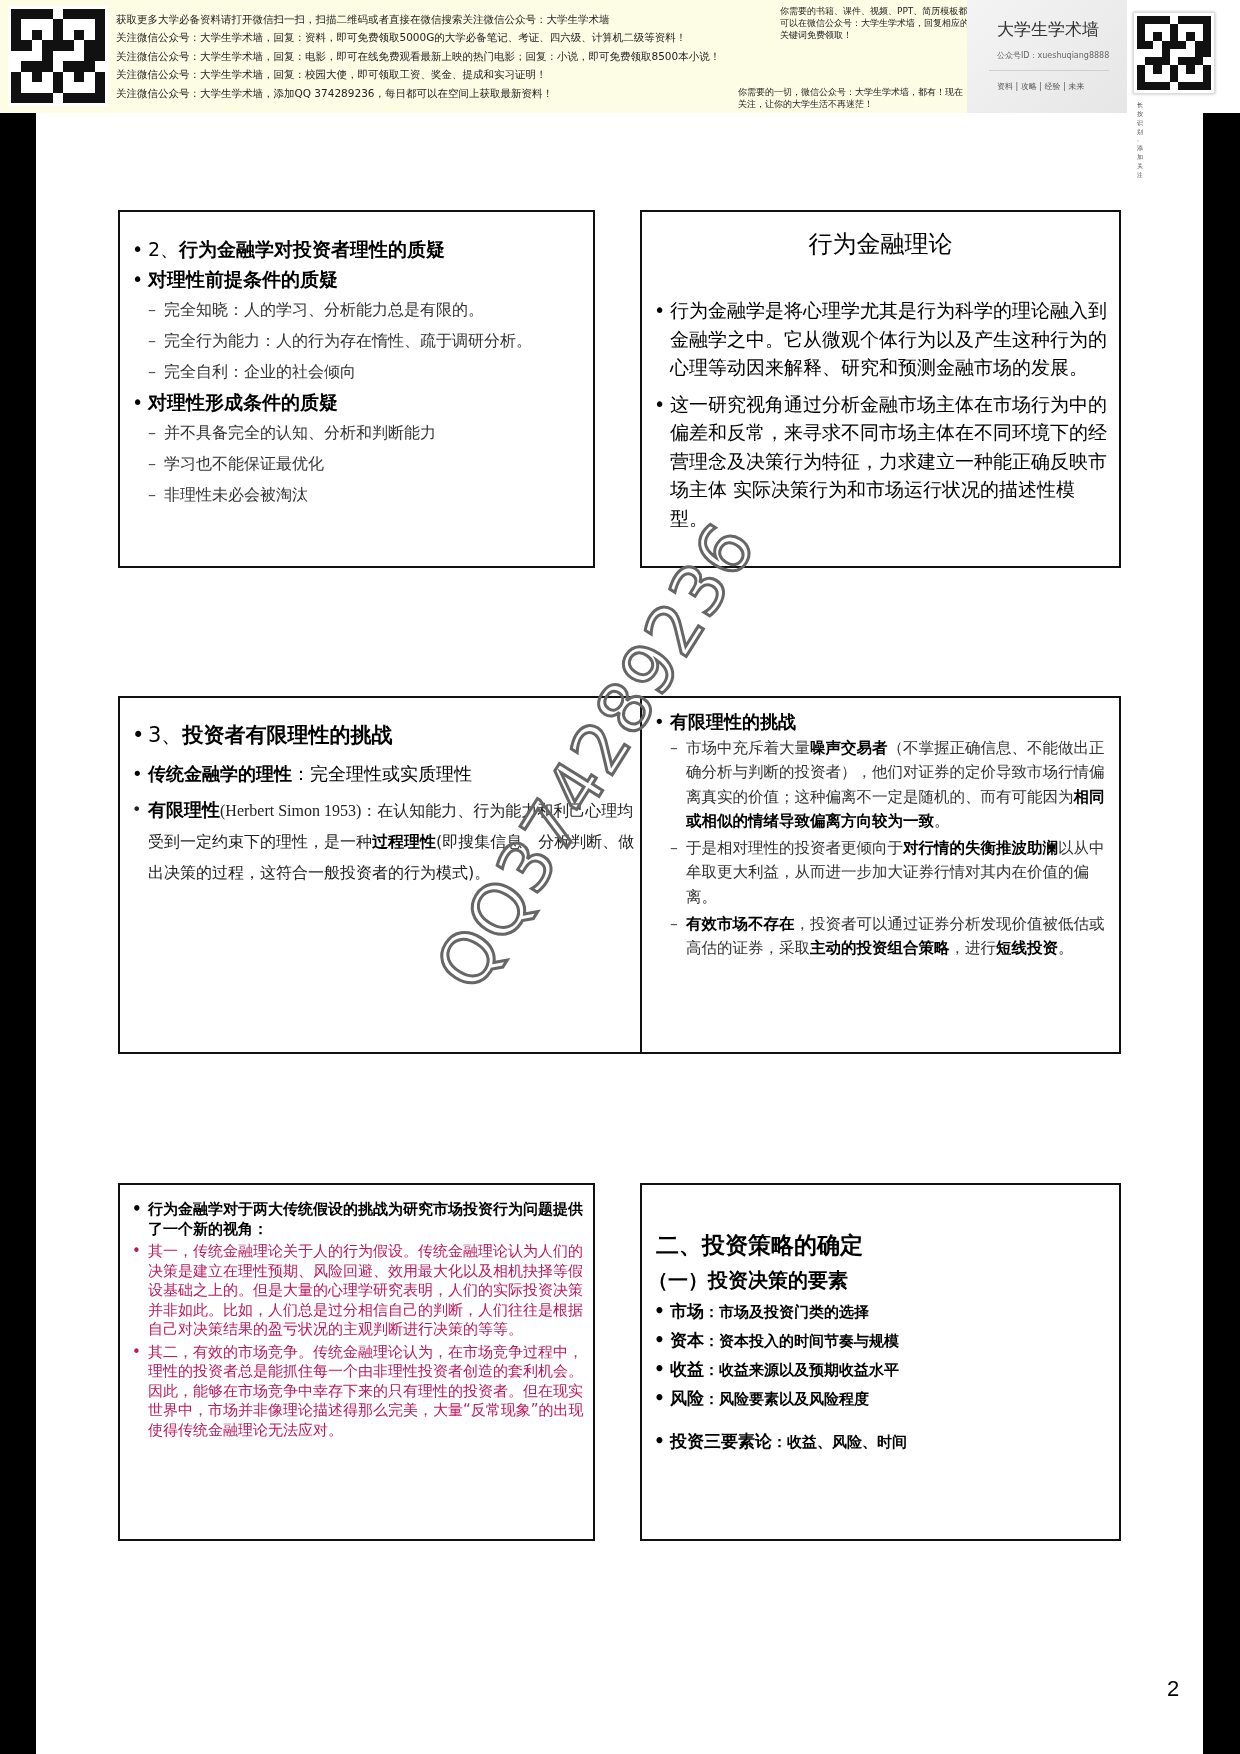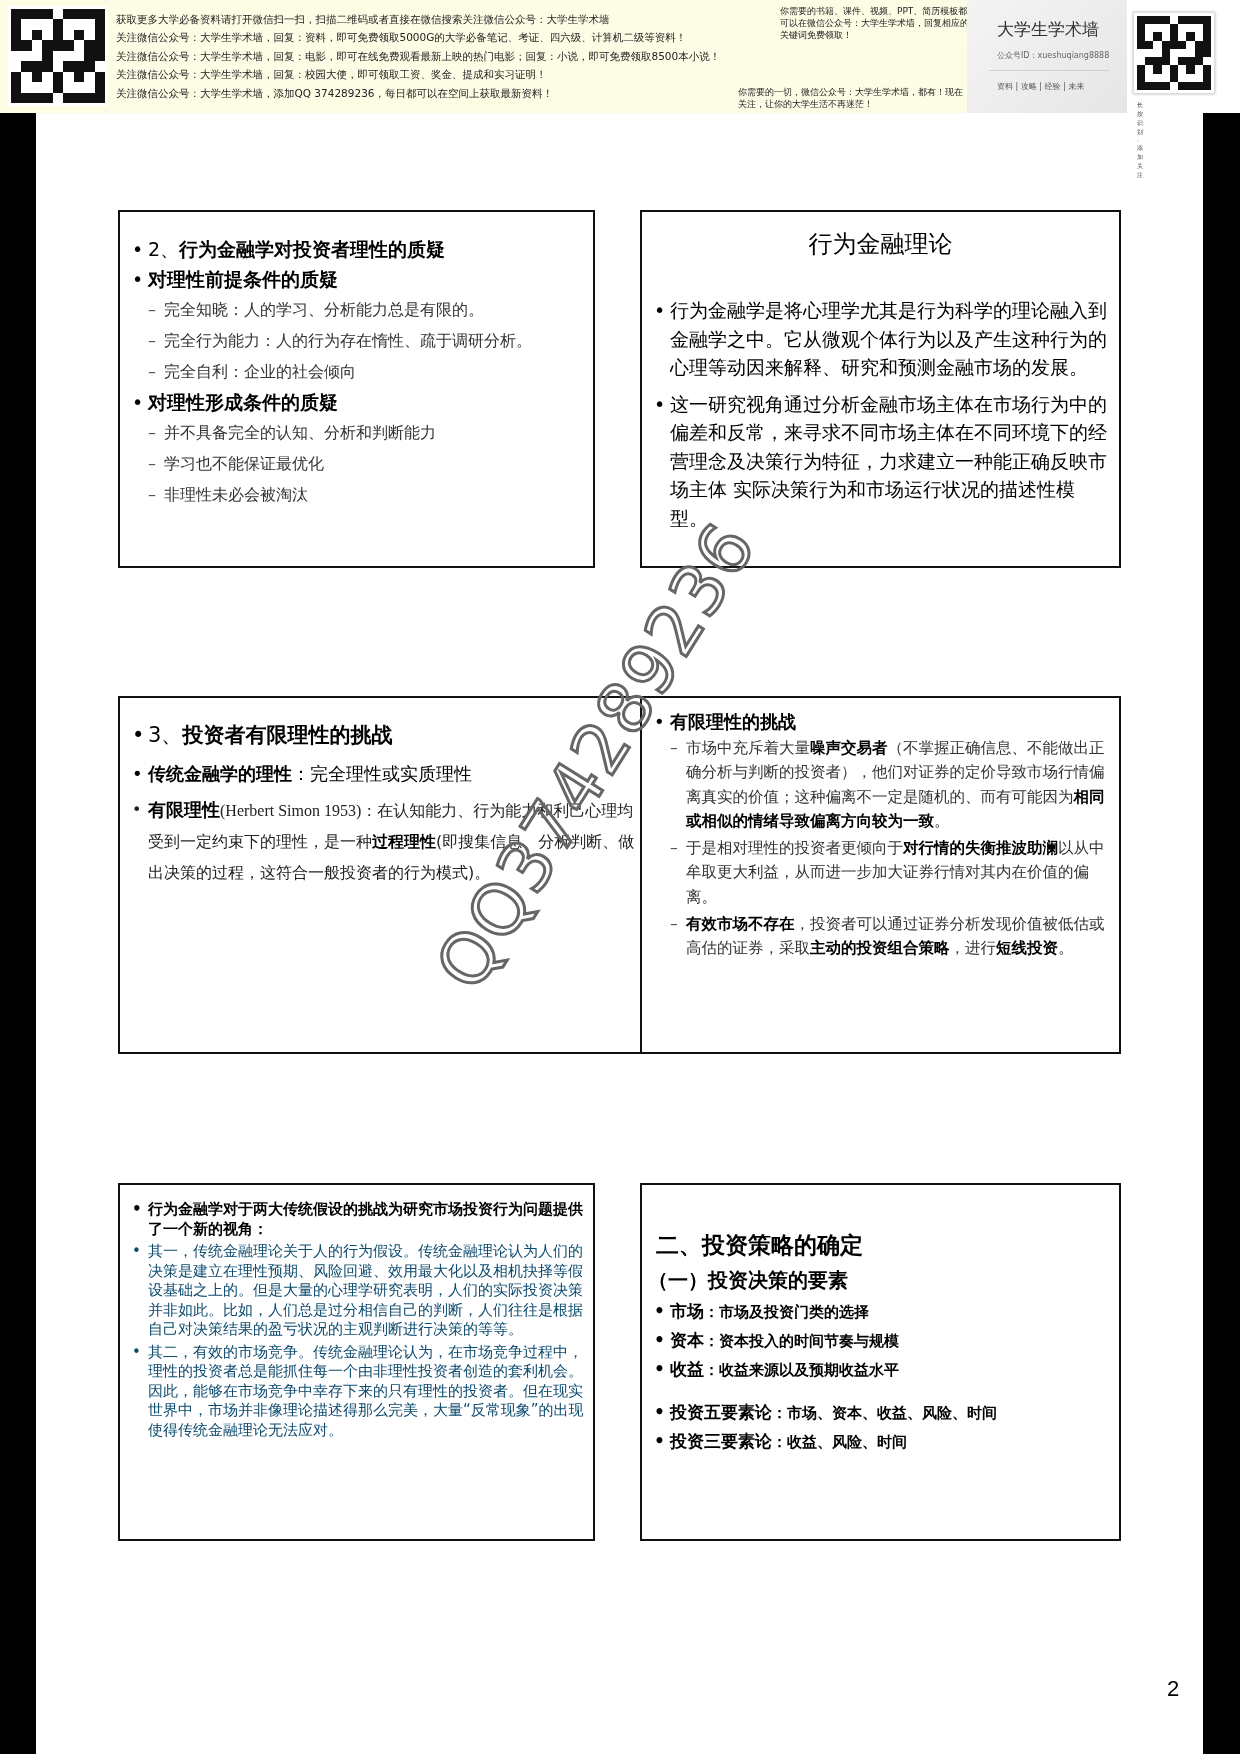--- a/index.html
+++ b/index.html
@@ -79,21 +79,21 @@
   .s3 .p { font-size: 18px; line-height: 32px; margin-bottom: 4px; }
   .s3 .p2 { font-size: 16px; line-height: 31px; color: #222; }
   .s3 .latin { font-family: "Liberation Serif", serif; }
   
   .s4 .inner { position: absolute; left: 6px; top: 10px; right: 8px; }
   .s4 .h { font-size: 18px; line-height: 28px; }
   .s4 .d { font-size: 15.5px; line-height: 24.3px; margin-bottom: 3px; }
   
   .s5 .inner { position: absolute; left: 6px; top: 15px; right: 4px; font-size: 15px; line-height: 19.5px; }
   .s5 .h { font-weight: bold; margin-bottom: 3px; }
-  .s5 .p { color: #0c4a6e; margin-bottom: 3px; }
+  .s5 .p { color: #be185d; margin-bottom: 3px; }
   
   .s6 .inner { position: absolute; left: 6px; top: 14px; right: 8px; font-weight: bold; margin-top: 28px; }
   .s6 .t1 { font-size: 23px; line-height: 36px; padding-left: 8px; }
   .s6 .t2 { font-size: 20px; line-height: 34px; }
   .s6 .li { font-size: 17px; line-height: 28px; }
   .s6 .li .rest { font-size: 15px; }
   .s6 .gap { height: 14px; }
 
   .watermark {
     position: absolute; left: 420px; top: 960px; transform-origin: left top; transform: rotate(-58deg);
@@ -341,21 +341,21 @@
 </div>
 
 <div class="slide s6">
   <div class="inner">
     <div class="t1">二、投资策略的确定</div>
     <div class="t2">（一）投资决策的要素</div>
     <ul>
       <li class="bl li"><span>市场</span><span class="rest">：市场及投资门类的选择</span></li>
       <li class="bl li"><span>资本</span><span class="rest">：资本投入的时间节奏与规模</span></li>
       <li class="bl li"><span>收益</span><span class="rest">：收益来源以及预期收益水平</span></li>
+      <li class="bl li"><span>风险</span><span class="rest">：风险要素以及风险程度</span></li>
       <li class="gap"></li>
-      <li class="bl li"><span>投资五要素论</span><span class="rest">：市场、资本、收益、风险、时间</span></li>
       <li class="bl li"><span>投资三要素论</span><span class="rest">：收益、风险、时间</span></li>
     </ul>
   </div>
 </div>
 
 <div class="watermark">QQ374289236</div>
 <div class="page-num">2</div>
 
 </body></html>

